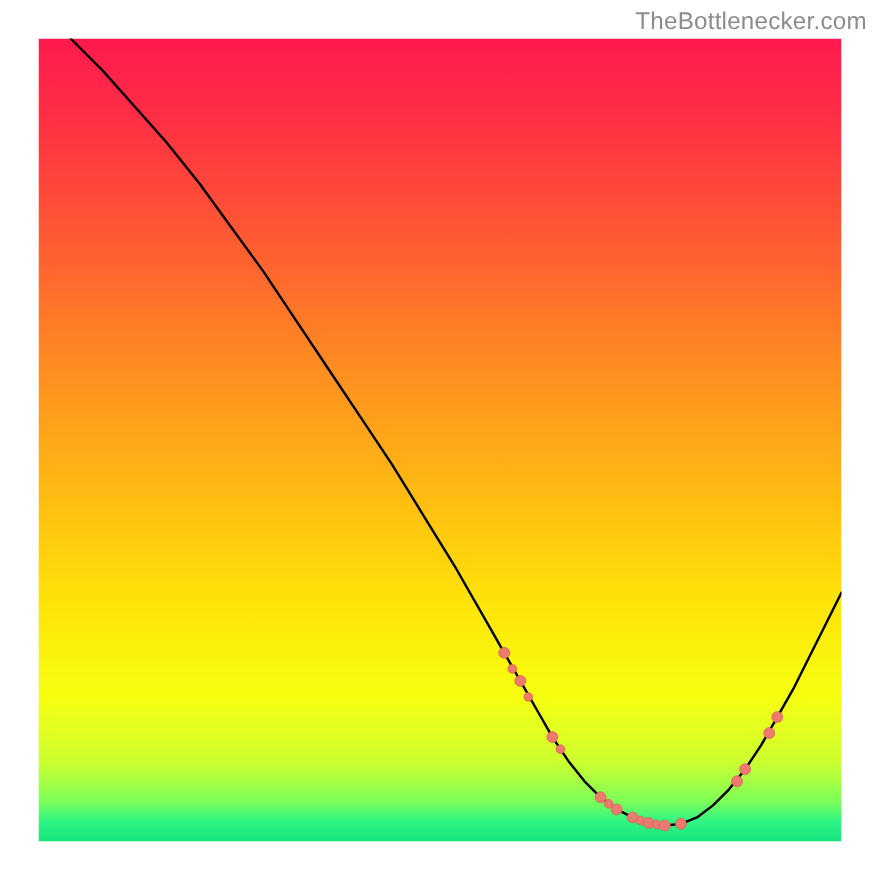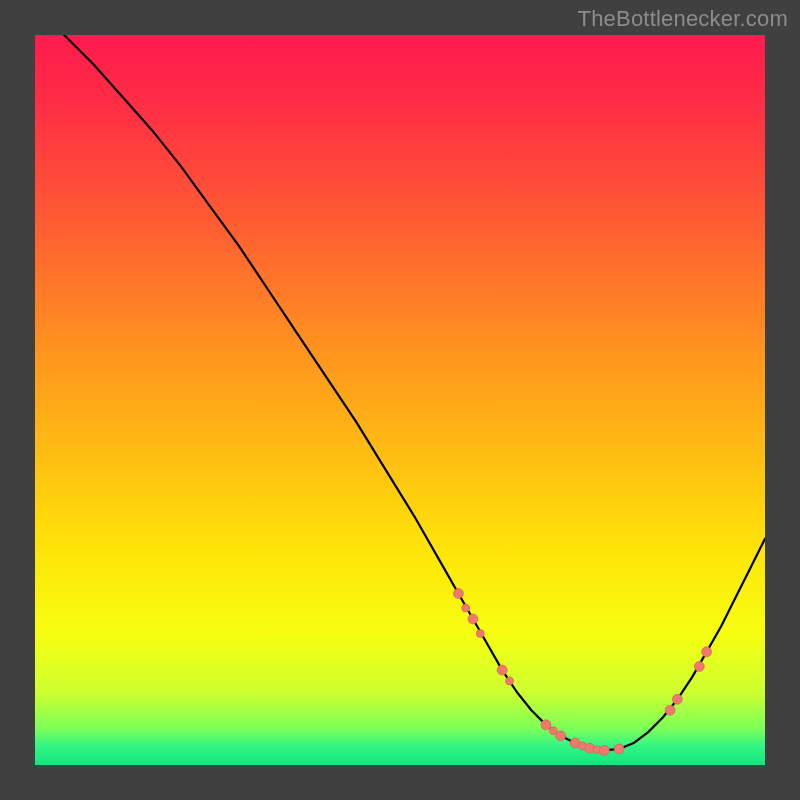--- a/index.html
+++ b/index.html
@@ -1,21 +1,21 @@
 <!DOCTYPE html>
 <html><head>
 <meta charset="utf-8">
 <style>
   * { margin: 0; padding: 0; box-sizing: border-box; }
   html, body { width: 800px; height: 800px; overflow: hidden; background: #000; }
   .frame {
     position: relative;
     width: 800px;
     height: 800px;
-    background: #404040;
+    background: #ffffff;
   }
   .attribution {
     position: absolute;
     top: 6px;
     right: 12px;
     font-family: Arial, Helvetica, sans-serif;
     font-size: 22px;
     color: #8c8c8c;
     font-weight: 500;
     letter-spacing: 0.2px;

